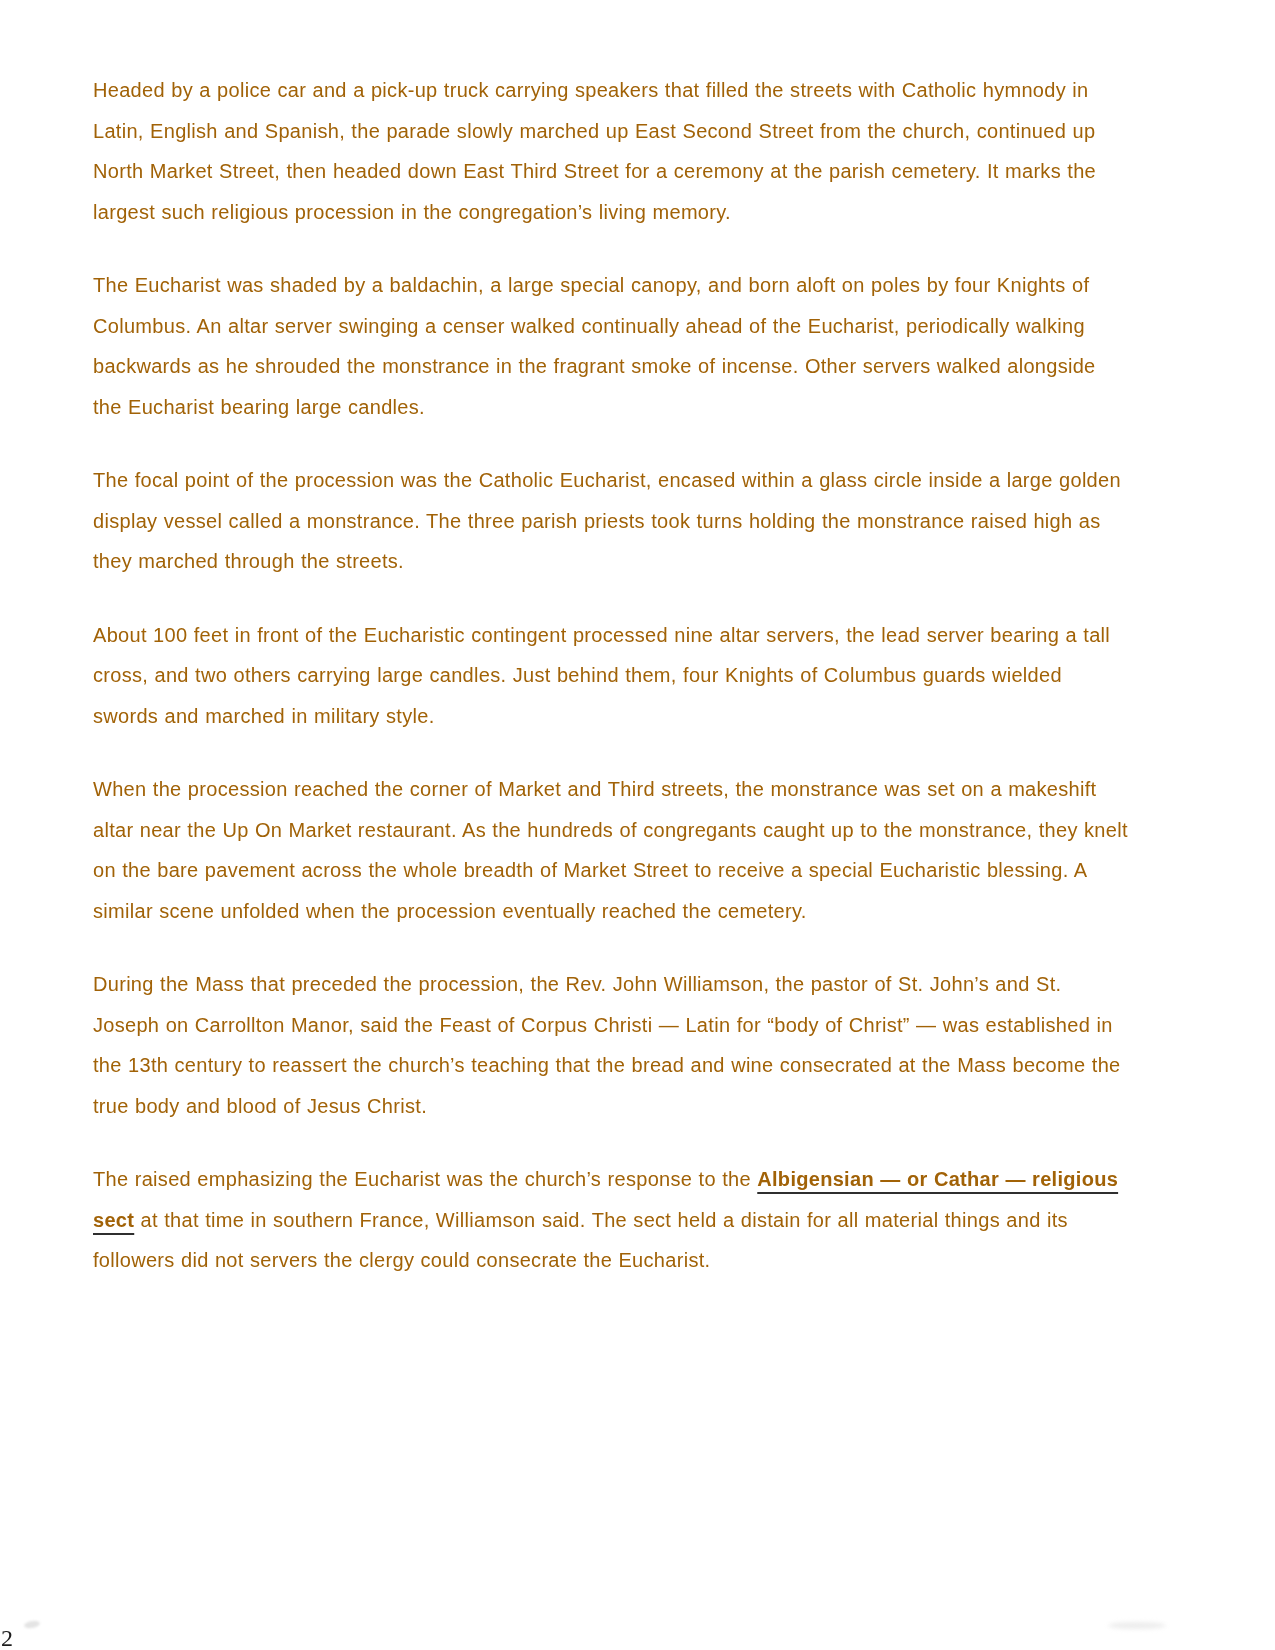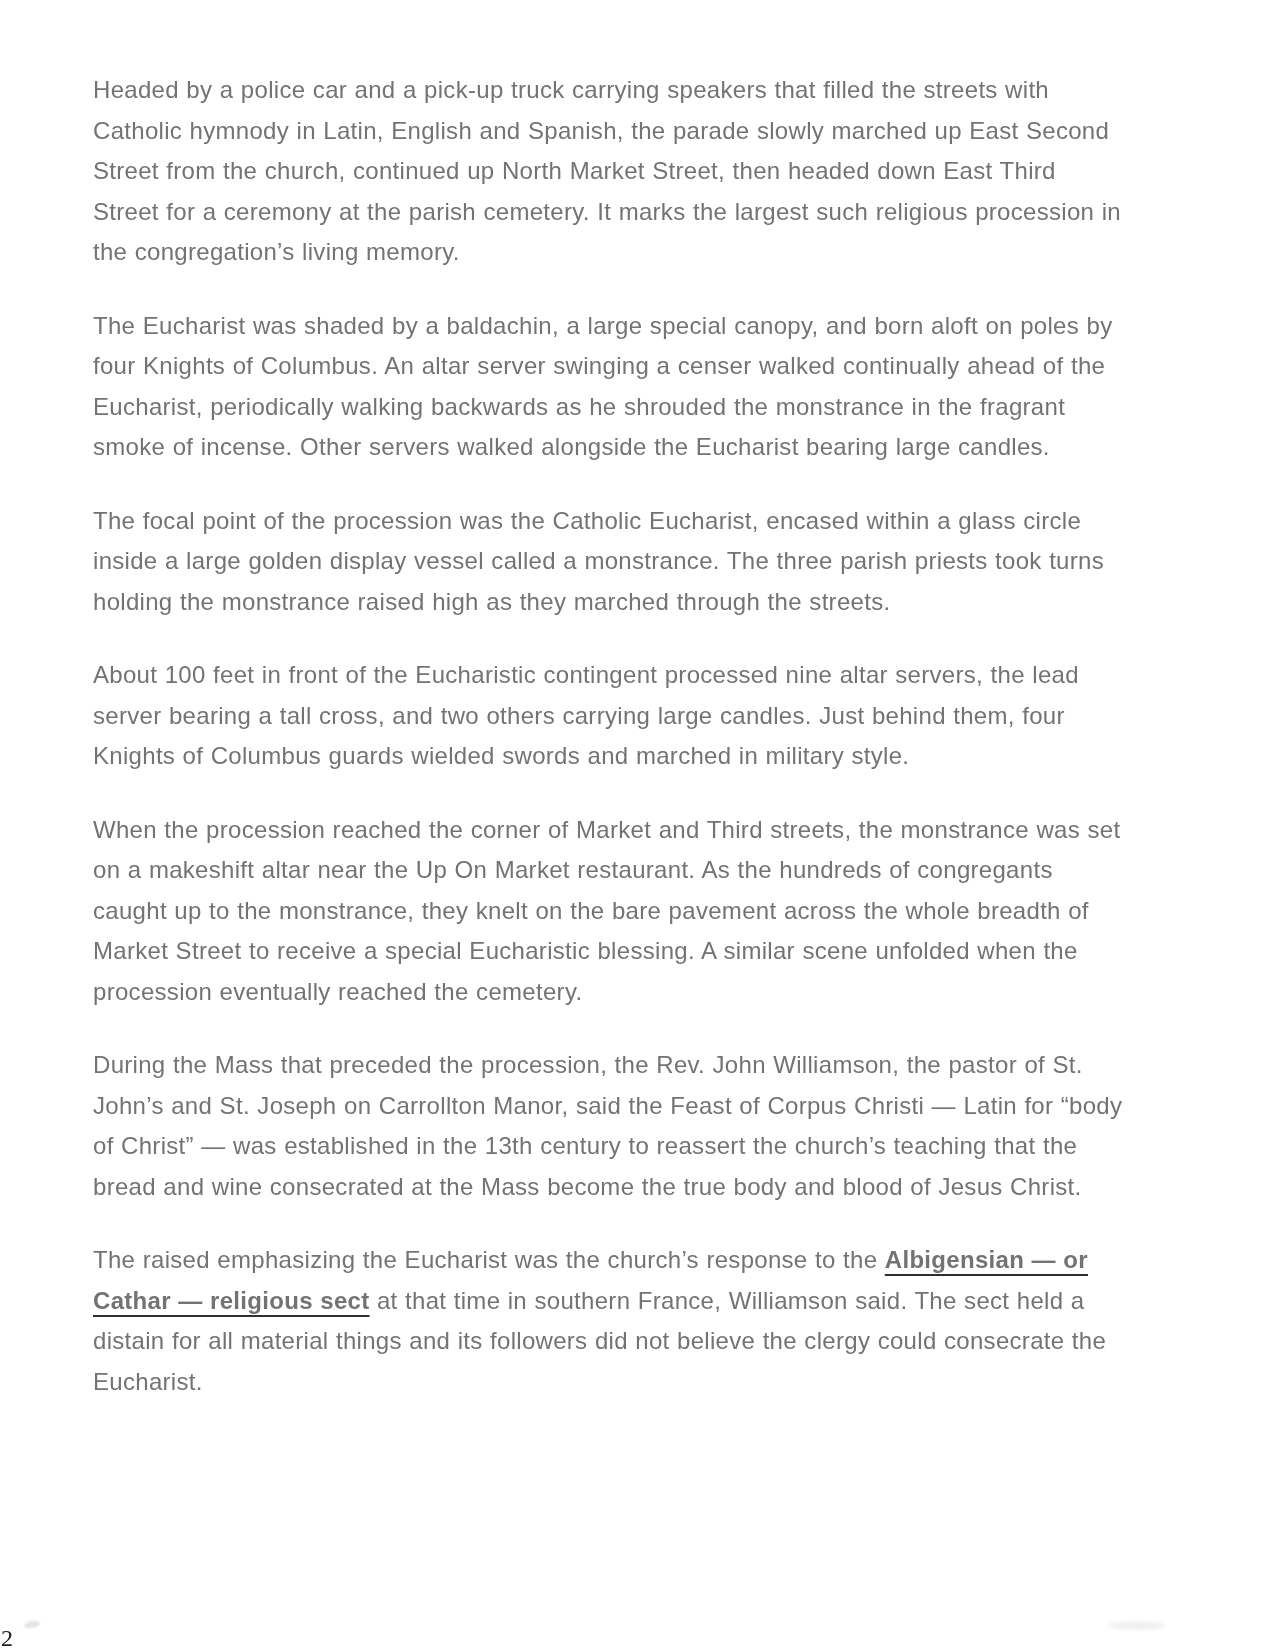--- a/index.html
+++ b/index.html
@@ -18,22 +18,22 @@
   .page {
     position: absolute;
     inset: 0;
     background: #ffffff;
   }
   .article {
     position: absolute;
     left: 93px;
     top: 70px;
     width: 1036px;
-    color: #737373;
-    font-size: 24px;
+    color: #a16207;
+    font-size: 20px;
     line-height: 40.5px;
     letter-spacing: 0.3px;
     word-spacing: 0.5px;
   }
   .article p {
     margin: 0 0 33px 0;
   }
   .article-link {
     color: inherit;
     text-decoration: underline;
@@ -79,21 +79,21 @@
 
 <div class="page">
 
   <div class="article">
     <p>Headed by a police car and a pick-up truck carrying speakers that filled the streets with Catholic hymnody in Latin, English and Spanish, the parade slowly marched up East Second Street from the church, continued up North Market Street, then headed down East Third Street for a ceremony at the parish cemetery. It marks the largest such religious procession in the congregation’s living memory.</p>
     <p>The Eucharist was shaded by a baldachin, a large special canopy, and born aloft on poles by four Knights of Columbus. An altar server swinging a censer walked continually ahead of the Eucharist, periodically walking backwards as he shrouded the monstrance in the fragrant smoke of incense. Other servers walked alongside the Eucharist bearing large candles.</p>
     <p>The focal point of the procession was the Catholic Eucharist, encased within a glass circle inside a large golden display vessel called a monstrance. The three parish priests took turns holding the monstrance raised high as they marched through the streets.</p>
     <p>About 100 feet in front of the Eucharistic contingent processed nine altar servers, the lead server bearing a tall cross, and two others carrying large candles. Just behind them, four Knights of Columbus guards wielded swords and marched in military style.</p>
     <p>When the procession reached the corner of Market and Third streets, the monstrance was set on a makeshift altar near the Up On Market restaurant. As the hundreds of congregants caught up to the monstrance, they knelt on the bare pavement across the whole breadth of Market Street to receive a special Eucharistic blessing. A similar scene unfolded when the procession eventually reached the cemetery.</p>
     <p>During the Mass that preceded the procession, the Rev. John Williamson, the pastor of St. John’s and St. Joseph on Carrollton Manor, said the Feast of Corpus Christi — Latin for “body of Christ” — was established in the 13th century to reassert the church’s teaching that the bread and wine consecrated at the Mass become the true body and blood of Jesus Christ.</p>
-    <p><span>The raised emphasizing the Eucharist was the church’s response to the </span><a class="article-link" href="#">Albigensian — or Cathar — religious sect</a><span> at that time in southern France, Williamson said. The sect held a distain for all material things and its followers did not believe the clergy could consecrate the Eucharist.</span></p>
+    <p><span>The raised emphasizing the Eucharist was the church’s response to the </span><a class="article-link" href="#">Albigensian — or Cathar — religious sect</a><span> at that time in southern France, Williamson said. The sect held a distain for all material things and its followers did not servers the clergy could consecrate the Eucharist.</span></p>
   </div>
 
   <div class="page-number">2</div>
 
   <div class="smudge smudge-left"></div>
   <div class="smudge smudge-right"></div>
 
 </div>
 
 </body></html>

